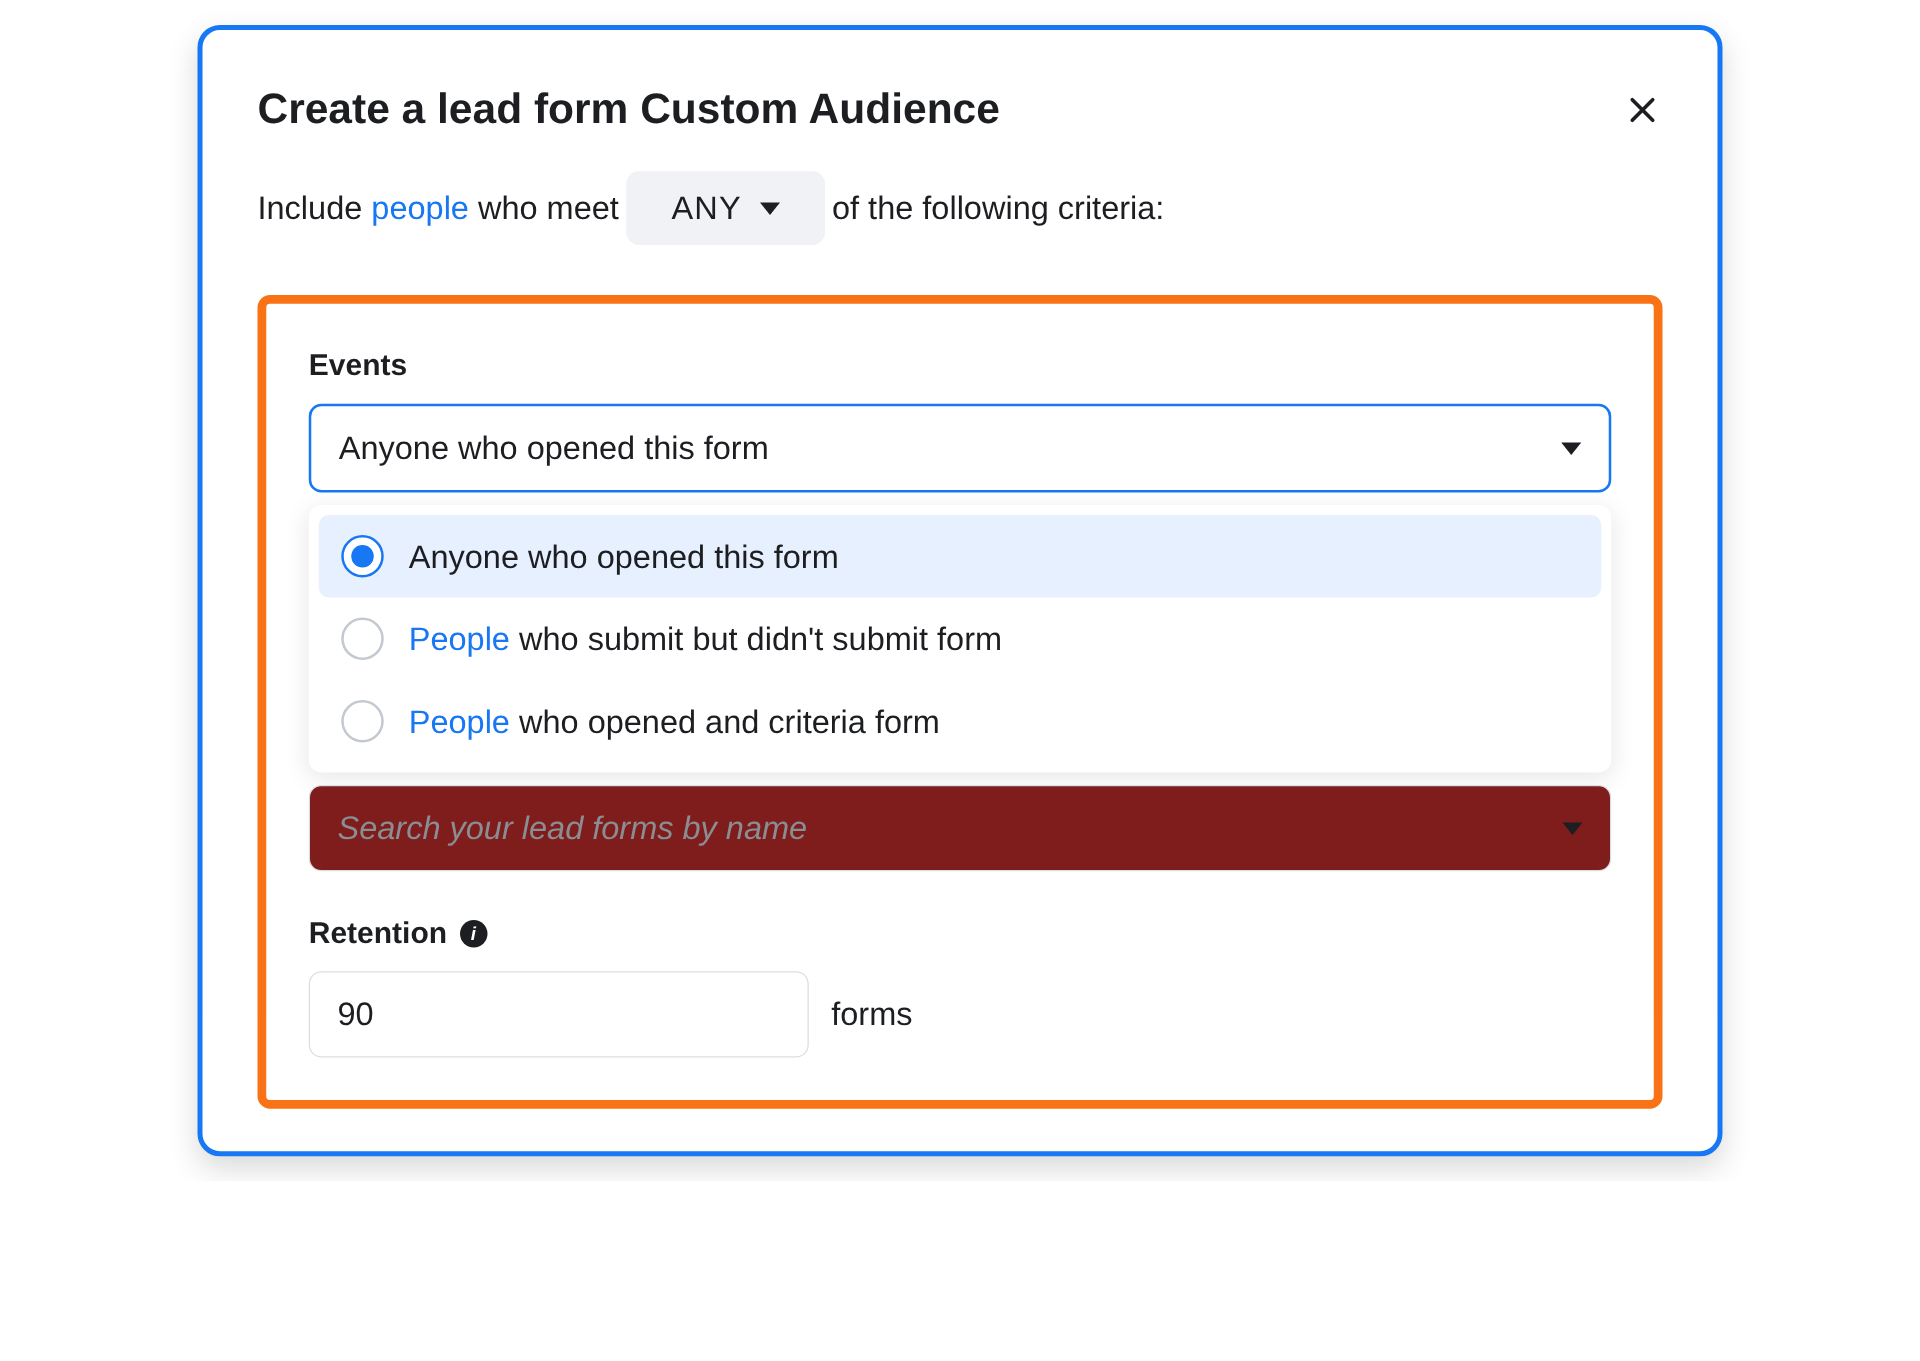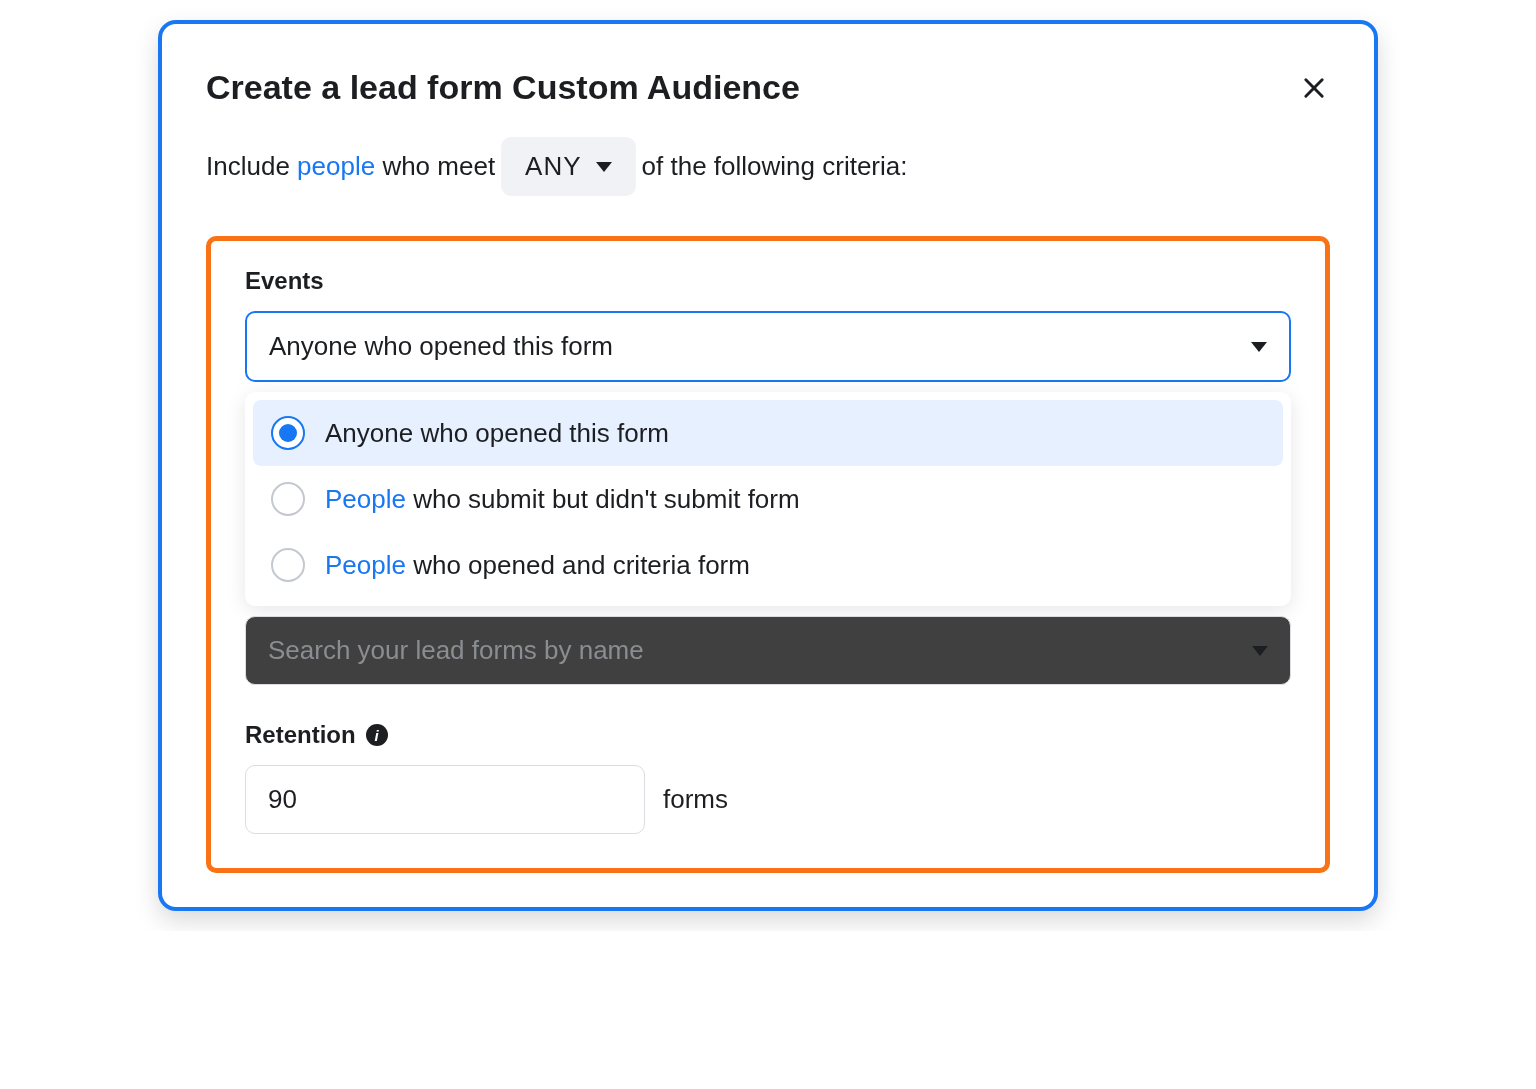--- a/index.html
+++ b/index.html
@@ -63,38 +63,38 @@
     .link-blue {
       color: #1877f2;
     }
     .any-btn {
       display: inline-flex;
       align-items: center;
       gap: 14px;
       background: #f0f2f5;
       border: none;
       border-radius: 10px;
-      padding: 14px 24px;
+      padding: 14px 36px;
       font-size: 26px;
       font-weight: 400;
       color: #1c1e21;
       cursor: pointer;
       letter-spacing: 1px;
     }
     .caret-down {
       width: 0;
       height: 0;
       border-left: 8px solid transparent;
       border-right: 8px solid transparent;
       border-top: 10px solid #1c1e21;
     }
     .criteria-card {
-      border: 5px solid #f97316;
-      border-radius: 10px;
-      padding: 26px 34px 34px 34px;
+      border: 7px solid #f97316;
+      border-radius: 10px;
+      padding: 36px 34px 34px 34px;
     }
     .section-label {
       font-size: 24px;
       font-weight: 700;
       color: #1c1e21;
       margin-bottom: 16px;
       display: flex;
       align-items: center;
       gap: 10px;
     }
@@ -154,22 +154,23 @@
     .lead-forms-select {
       border: 1px solid #dadde1;
       border-radius: 10px;
       padding: 18px 22px;
       display: flex;
       justify-content: space-between;
       align-items: center;
       cursor: pointer;
       font-size: 26px;
       color: #8a8d91;
-      background: #404040;
+      background: #7f1d1d;
       margin-bottom: 36px;
+      font-style: italic;
     }
     .retention-row {
       display: flex;
       align-items: center;
       gap: 18px;
     }
     .retention-input {
       width: 400px;
       border: 1px solid #dadde1;
       border-radius: 10px;

